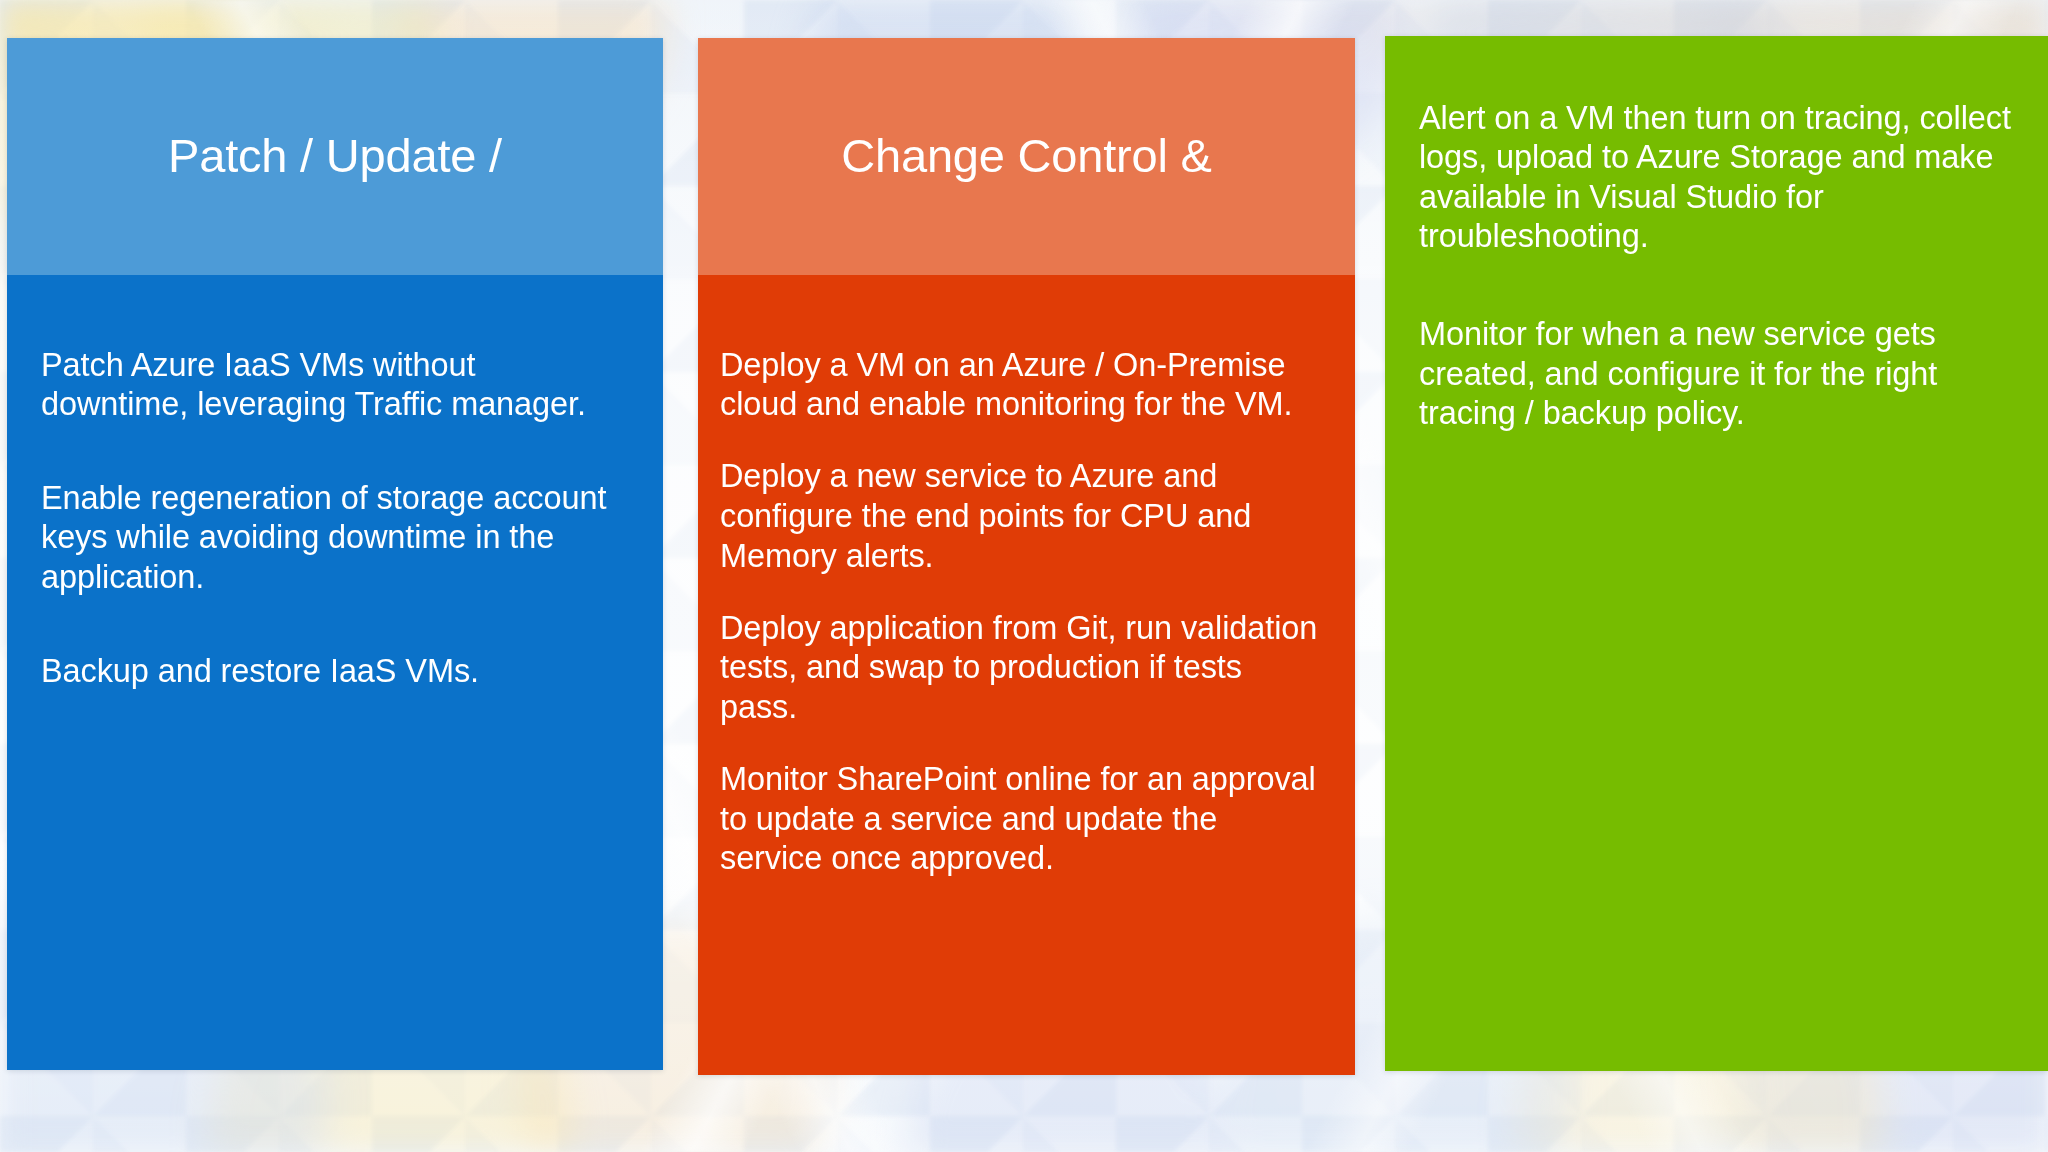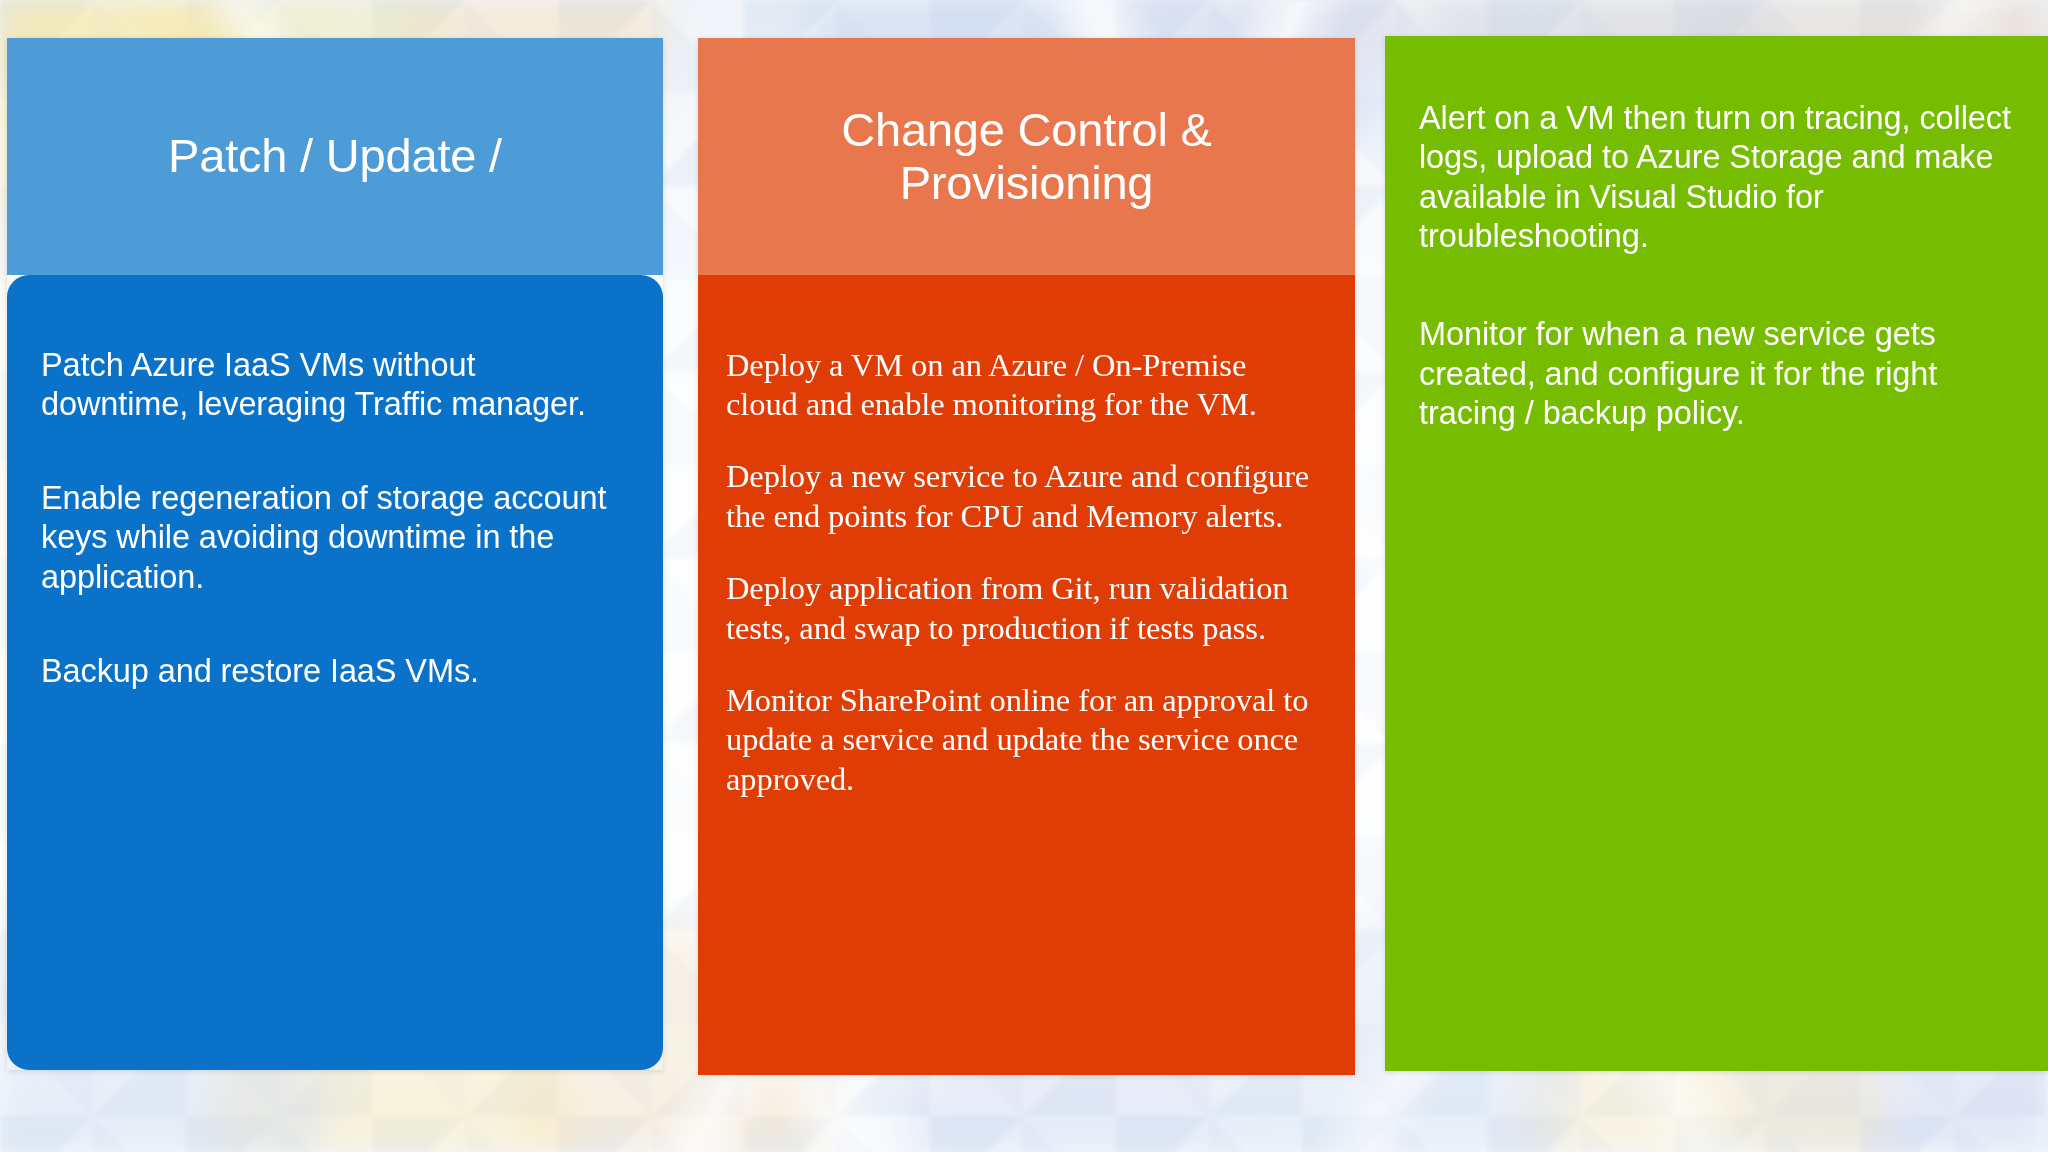--- a/index.html
+++ b/index.html
@@ -110,21 +110,21 @@
 
   
   #panel-patch { left: 7px;  top: 38px; width: 656px;  height: 1032px; }
   #panel-patch .panel-header { height: 237px; font-size: 47px; }
   #panel-patch .panel-body   { padding: 38px 34px 0 34px; }
   #panel-patch .bullet       { font-size: 32.5px; margin-bottom: 54px; }
 
   
   #panel-change { left: 698px; top: 38px; width: 657px; height: 1037px; }
   #panel-change .panel-header { height: 237px; font-size: 47px; justify-content: center; }
-  #panel-change .panel-body   { padding: 38px 30px 0 28px; font-family: Liberation Serif, serif; }
+  #panel-change .panel-body   { padding: 38px 30px 0 22px; }
   #panel-change .bullet       { font-size: 32.5px; margin-bottom: 32px; }
 
   
   #panel-monitor { left: 1385px; top: 36px; width: 663px; height: 1035px; }
   #panel-monitor .panel-header { height: 232px; font-size: 47px; }
   #panel-monitor .panel-body   { padding: 30px 21px 0 34px; }
   #panel-monitor .bullet       { font-size: 32.5px; margin-bottom: 58px; }
 </style>
 </head>
 <body>
@@ -136,32 +136,31 @@
   <div class="bg-layer bg-tints"></div>
   <div class="bg-layer bg-streaks"></div>
   <div class="bg-layer bg-veil"></div>
 
   <section class="panel" id="panel-patch">
     <div class="panel-header" style="background-color: rgb(77, 155, 215);">
       <span>
         <span>Patch / Update /</span><br>
       </span>
     </div>
-    <div class="panel-body" style="background-color: rgb(11, 114, 201); border-radius: 22px;">
+    <div class="panel-body" style="background-color: rgb(11, 114, 201);">
       <p class="bullet">Patch Azure IaaS VMs without downtime, leveraging Traffic manager.</p>
       <p class="bullet">Enable regeneration of storage account keys while avoiding downtime in the application.</p>
       <p class="bullet">Backup and restore IaaS VMs.</p>
     </div>
   </section>
 
   <section class="panel" id="panel-change">
     <div class="panel-header" style="background-color: rgb(232, 119, 78);">
       <span>
         <span>Change Control &amp;</span><br>
-        <span>Provisioning</span>
       </span>
     </div>
     <div class="panel-body" style="background-color: rgb(224, 60, 6);">
       <p class="bullet">Deploy a VM on an Azure / On-Premise cloud and enable monitoring for the VM.</p>
       <p class="bullet">Deploy a new service to Azure and configure the end points for CPU and Memory alerts.</p>
       <p class="bullet">Deploy application from Git, run validation tests, and swap to production if tests pass.</p>
       <p class="bullet">Monitor SharePoint online for an approval to update a service and update the service once approved.</p>
     </div>
   </section>
 

